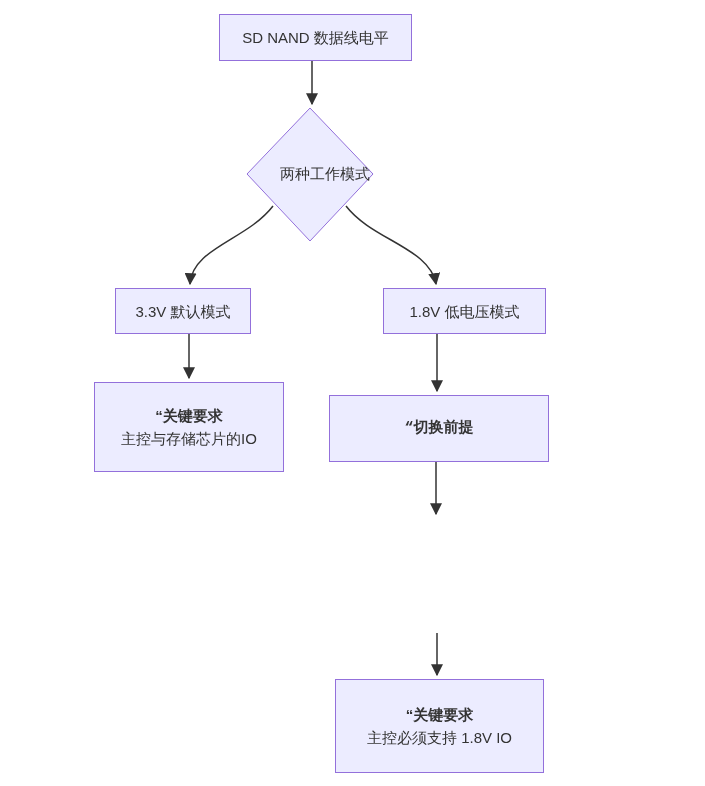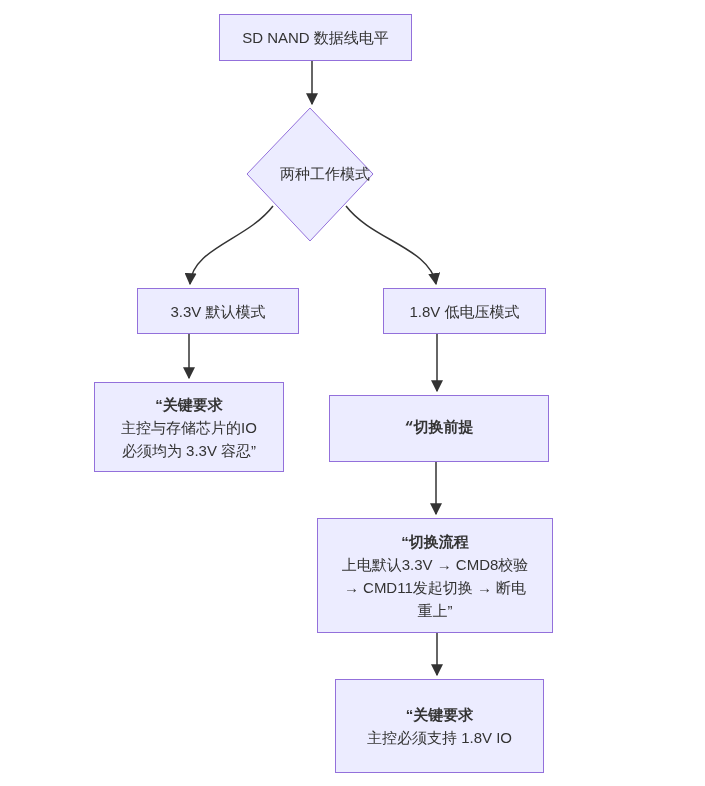--- a/index.html
+++ b/index.html
@@ -73,43 +73,36 @@
   </svg>
 
   <div class="node" style="left:219px; top:14px; width:193px; height:47px;">
     <span>SD NAND 数据线电平</span>
   </div>
 
   <div class="diamond-label" style="left:250px; top:164px; width:120px;text-align:right;">
     <span>两种工作模式</span>
   </div>
 
-  <div class="node" style="left:115px; top:288px; width:162px; height:46px;margin-left:22px;">
+  <div class="node" style="left:115px; top:288px; width:136px; height:46px;">
     <span>3.3V 默认模式</span>
   </div>
 
   <div class="node" style="left:355px; top:288px; width:163px; height:46px;margin-left:28px;">
     <span>1.8V 低电压模式</span>
   </div>
 
   <div class="node" style="left:94px; top:382px; width:190px; height:90px;">
     <div class="title">“关键要求</div>
     <div class="line">主控与存储芯片的IO</div>
-    <div class="line">必须均为 3.3V 容忍”</div>
   </div>
 
   <div class="node" style="left:329px; top:395px; width:220px; height:67px;font-family:Liberation Mono, monospace;">
     <div class="title">“切换前提</div>
   </div>
 
-  <div class="node" style="left:317px; top:518px; width:236px; height:115px;">
-    <div class="title">“切换流程</div>
-    <div class="line">上电默认3.3V → CMD8校验</div>
-    <div class="line">→ CMD11发起切换 → 断电</div>
-    <div class="line">重上”</div>
-  </div>
 
   <div class="node" style="left:335px; top:679px; width:209px; height:94px;">
     <div class="title">“关键要求</div>
     <div class="line">主控必须支持 1.8V IO</div>
   </div>
 
 </div>
 
 </body></html>

